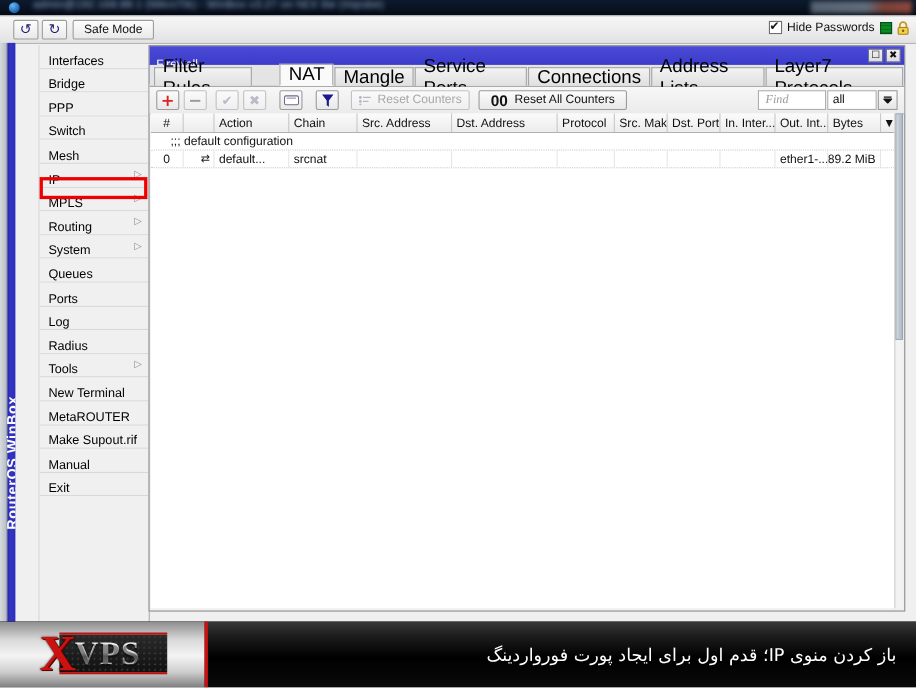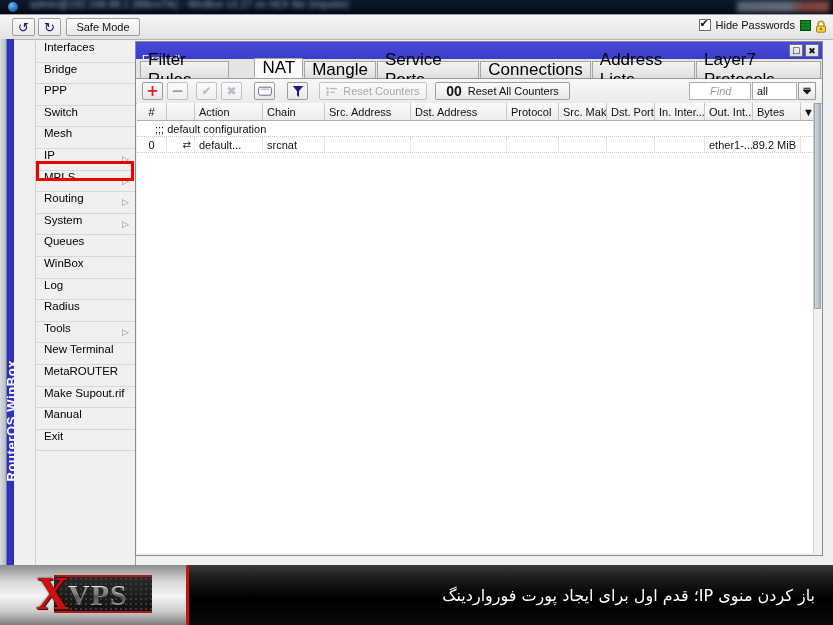--- a/index.html
+++ b/index.html
@@ -135,21 +135,21 @@
     position: absolute; left: 35px; top: 26px;
     width: 99px; height: 525px;
     background: #f0f0f0;
     border-right: 1px solid #9b9b9b;
     border-left: 1px solid #cfcfcf;
   }
   .side-item {
     position: relative;
     height: 21.6px;
     border-bottom: 1px solid #d8d8d8;
-    display: flex; align-items: flex-start;
+    display: flex; align-items: flex-end;
     padding-left: 8px;
     font-size: 11.5px;
     color: #000;
     box-sizing: border-box;
     background: #f0f0f0;
   }
   .side-item .submenu-arrow {
     position: absolute; right: 6px; top: 50%;
     transform: translateY(-50%);
     font-size: 9px; color: #8a8a8a;
@@ -264,24 +264,24 @@
   .x-glyph     { color: #b9b9c8; font-size: 12px; line-height: 1; font-family: "DejaVu Sans", sans-serif;}
 
   .find-input {
     position: absolute; right: 71px; top: 3px;
     width: 62px; height: 18px;
     background: #fff;
     border: 1px solid #aeaeae;
     font-size: 11px;
     color: #9a9a9a;
     font-style: italic;
-    padding-left: 20px;
-    box-sizing: border-box;
-    display: flex; align-items: center;
-    font-family: Liberation Sans, sans-serif;
+    padding-left: 6px;
+    box-sizing: border-box;
+    display: flex; align-items: center;
+    font-family: Liberation Serif, serif;
   }
   .filter-select {
     position: absolute; right: 25px; top: 3px;
     width: 45px; height: 18px;
     background: #fff;
     border: 1px solid #aeaeae;
     font-size: 11px; color: #111;
     padding-left: 4px;
     box-sizing: border-box;
     display: flex; align-items: center;
@@ -494,21 +494,21 @@
           <span class="submenu-arrow">▷</span>
         </div>
         <div class="side-item">
           <span>System</span>
           <span class="submenu-arrow">▷</span>
         </div>
         <div class="side-item">
           <span>Queues</span>
         </div>
         <div class="side-item">
-          <span>WinBox</span>
+          <span>Ports</span>
         </div>
         <div class="side-item">
           <span>Log</span>
         </div>
         <div class="side-item">
           <span>Radius</span>
         </div>
         <div class="side-item">
           <span>Tools</span>
           <span class="submenu-arrow">▷</span>

